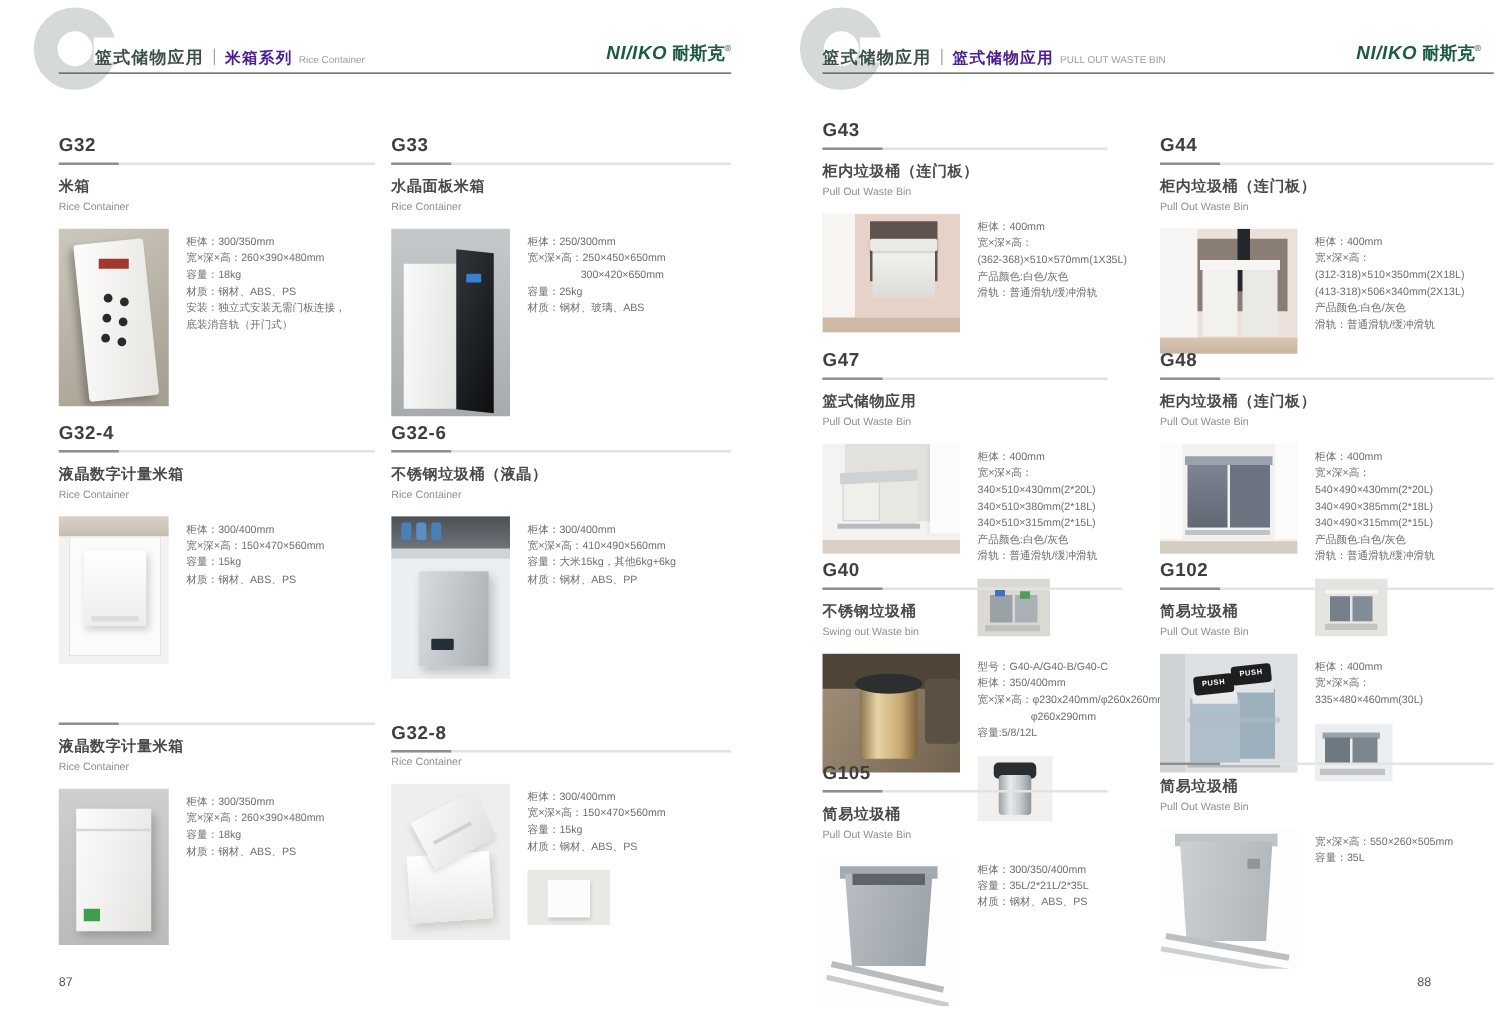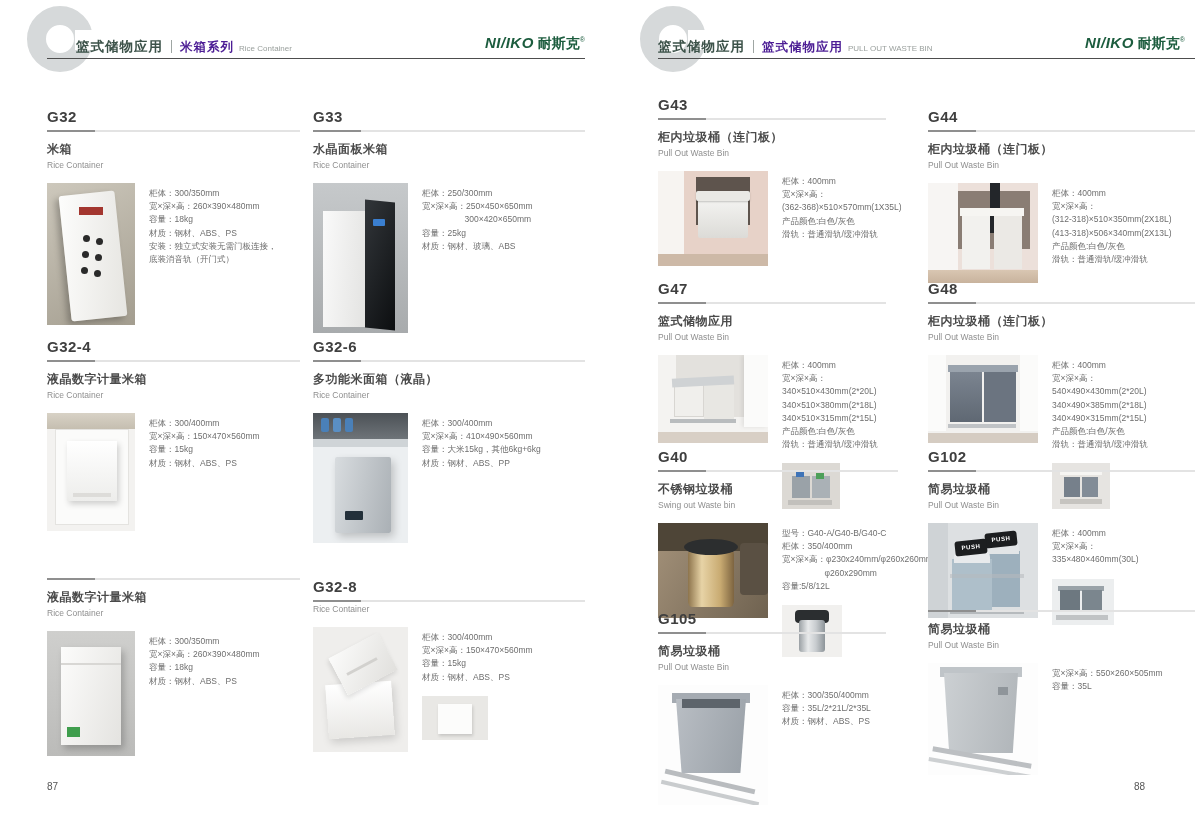--- a/index.html
+++ b/index.html
@@ -239,21 +239,21 @@
           <div class="spec">材质：钢材、ABS、PS</div>
         </div>
       </div>
     </div>
 
     <div class="card" style="left:313px;top:318px;width:272px">
       <div class="pcode">G32-6</div>
       <div class="code-line">
           <i></i>
         </div>
-      <div class="pname">多功能米面箱（液晶）</div>
+      <div class="pname">不锈钢垃圾桶（液晶）</div>
       <div class="pname-en">Rice Container</div>
       <div class="pbody">
         <div class="photo ph-g32-6">
             <i class="a"></i>
             <i class="b"></i>
             <i class="c"></i>
             <i class="d"></i>
             <i class="e"></i>
           </div>
         <div class="specs">

